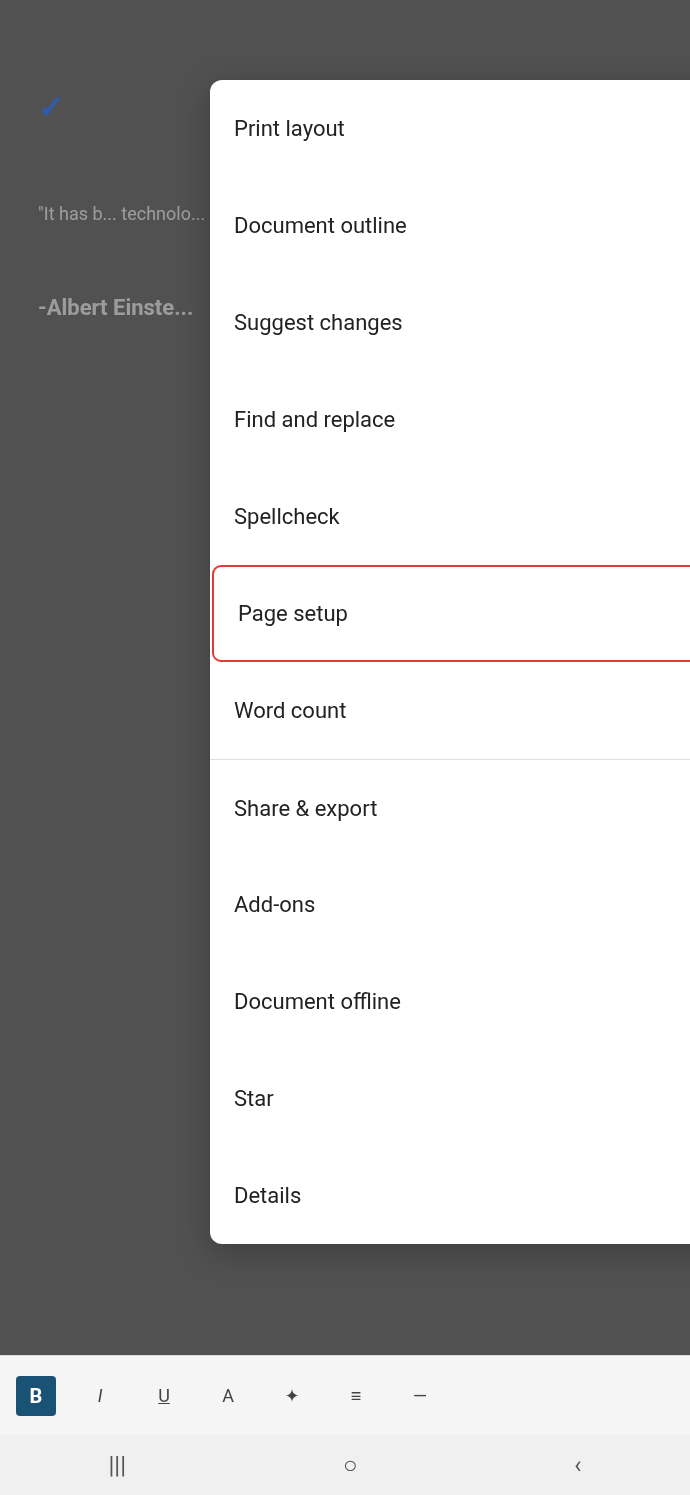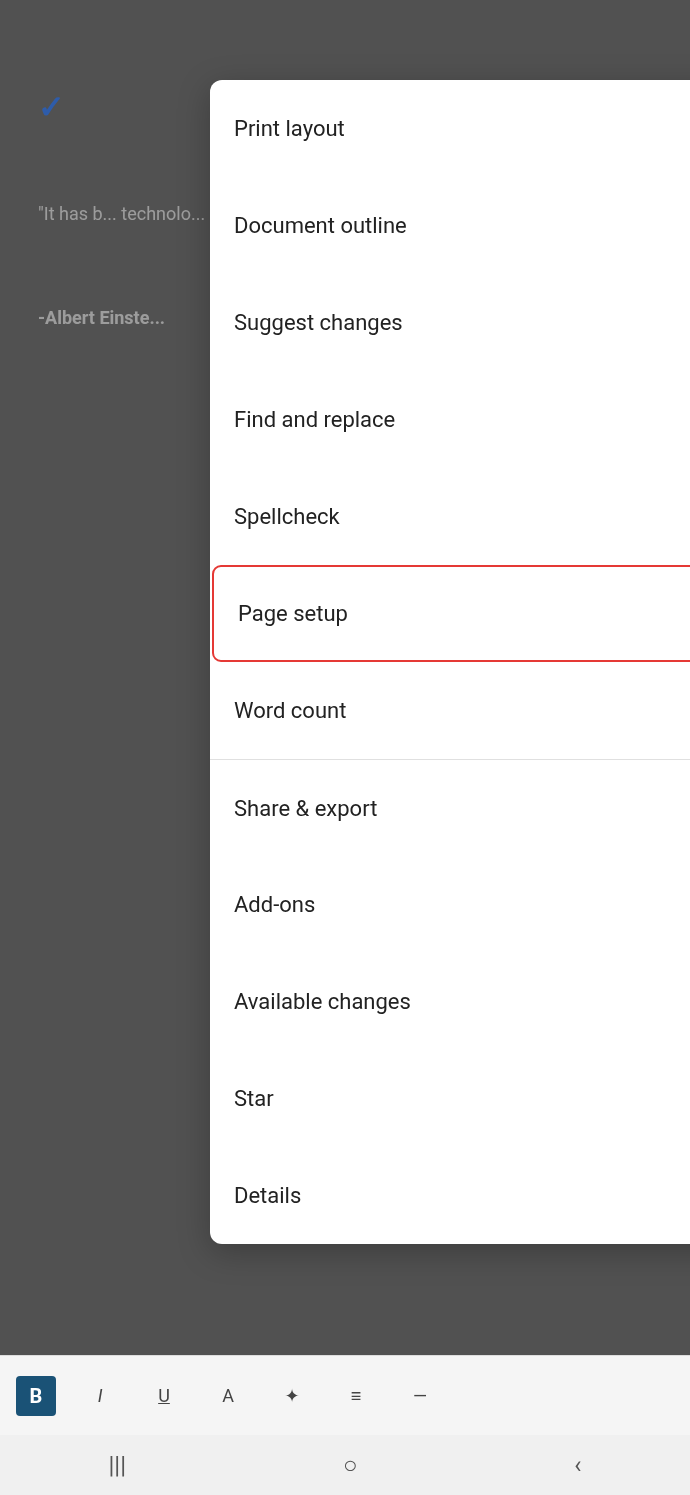--- a/index.html
+++ b/index.html
@@ -35,23 +35,22 @@
       color: #e0e0e0;
       font-size: 18px;
       line-height: 1.5;
       max-width: 190px;
     }
 
     .bg-author {
       position: absolute;
       top: 295px; left: 38px;
       color: #e0e0e0;
-      font-size: 18px;
+      font-size: 22px;
       font-weight: bold;
-      margin-top: 12px;
     }
 
     
     .bg-toolbar {
       position: absolute;
       bottom: 60px; left: 0;
       width: 100%; height: 80px;
       background: #f5f5f5;
       border-top: 1px solid #ddd;
       display: flex;
@@ -230,21 +229,21 @@
     <span class="chevron">›</span>
   </div>
 
   <div class="menu-item">
     <span class="menu-label">Add-ons</span>
     <span class="chevron">›</span>
   </div>
 
 
   <div class="menu-item">
-    <span class="menu-label">Available changes</span>
+    <span class="menu-label">Document offline</span>
     <div class="toggle on">
       <div class="toggle-knob"></div>
     </div>
   </div>
 
   <div class="menu-item">
     <span class="menu-label">Star</span>
     <div class="toggle on">
       <div class="toggle-knob"></div>
     </div>

